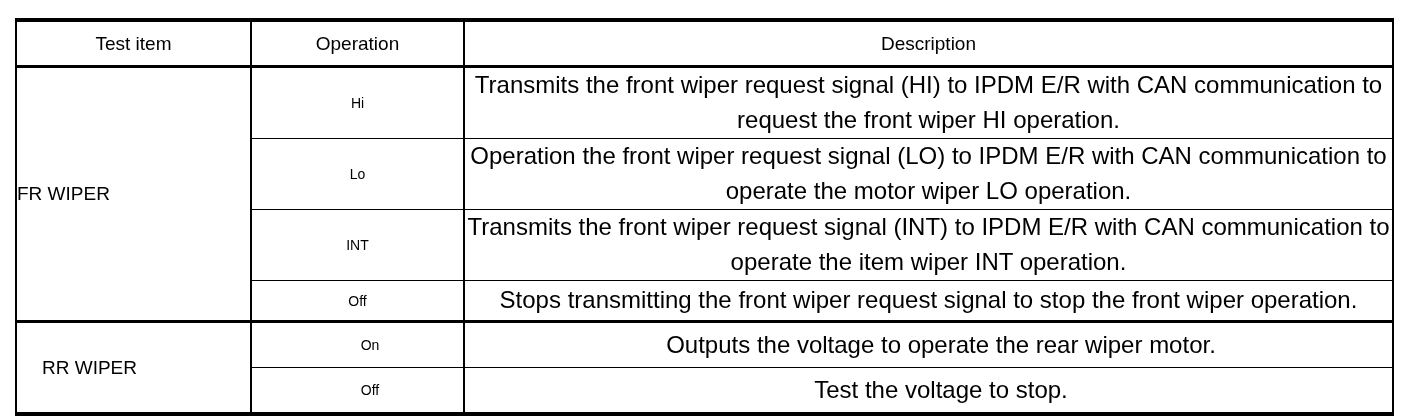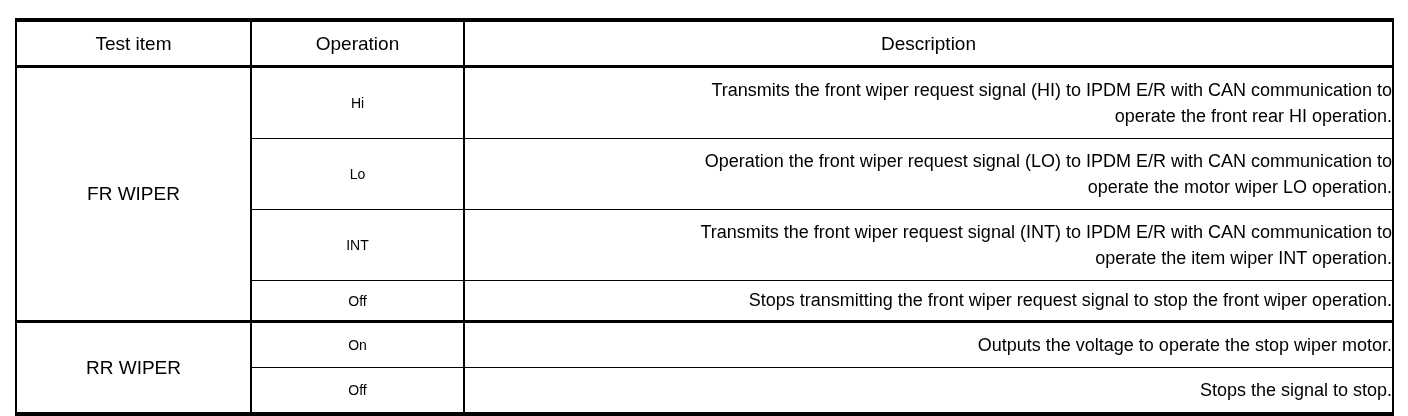--- a/index.html
+++ b/index.html
@@ -65,46 +65,46 @@
     height: 43px;
     font-size: 19px;
     text-align: center;
     border-bottom: 3px solid #000;
   }
   tr.head th.sep-r { border-right: 2px solid #000; }
 
   
   td.test-item {
     font-size: 19px;
-    text-align: center;
+    text-align: left;
     padding-left: 40px;
     border-right: 2px solid #000;
   }
   td.op {
     font-size: 14px;
     text-align: center;
     border-right: 2px solid #000;
   }
   td.desc {
-    font-size: 18px;
-    text-align: right;
+    font-size: 24px;
+    text-align: center;
     padding: 0 14px 0 14px;
     line-height: 1.45;
   }
   td.desc .line { display: block; white-space: nowrap; }
 
   
   tr.r-thin > td { border-top: 1px solid #000; }
   tr.r-none > td { border-top: 0; }
   tr.sect-top > td { border-top: 3px solid #000; }
 
   
   tr.tall  td { height: 70px; }
   tr.short td { height: 39px; }
-  tr.mid   td { height: 44px; }
+  tr.mid   td { height: 44px; padding-left: 25px; }
 </style>
 </head>
 <body>
 
 <div class="page">
   <div class="table-wrap">
     <table class="spec">
       <colgroup>
         <col class="c-test">
         <col class="c-op">
@@ -119,21 +119,21 @@
         </tr>
       </thead>
 
       <tbody>
 
         <tr class="r-none tall">
           <td class="test-item" rowspan="4">FR WIPER</td>
           <td class="op">Hi</td>
           <td class="desc">
             <span class="line">Transmits the front wiper request signal (HI) to IPDM E/R with CAN communication to</span>
-            <span class="line">operate the front rear HI operation.</span>
+            <span class="line">request the front wiper HI operation.</span>
           </td>
         </tr>
 
         <tr class="r-thin tall">
           <td class="op">Lo</td>
           <td class="desc">
             <span class="line">Operation the front wiper request signal (LO) to IPDM E/R with CAN communication to</span>
             <span class="line">operate the motor wiper LO operation.</span>
           </td>
         </tr>
@@ -150,27 +150,27 @@
           <td class="op">Off</td>
           <td class="desc">
             <span class="line">Stops transmitting the front wiper request signal to stop the front wiper operation.</span>
           </td>
         </tr>
 
         <tr class="sect-top mid">
           <td class="test-item" rowspan="2">RR WIPER</td>
           <td class="op">On</td>
           <td class="desc">
-            <span class="line">Outputs the voltage to operate the stop wiper motor.</span>
+            <span class="line">Outputs the voltage to operate the rear wiper motor.</span>
           </td>
         </tr>
 
         <tr class="r-thin mid">
           <td class="op">Off</td>
           <td class="desc">
-            <span class="line">Stops the signal to stop.</span>
+            <span class="line">Test the voltage to stop.</span>
           </td>
         </tr>
 
       </tbody>
     </table>
   </div>
 </div>
 
 </body></html>

